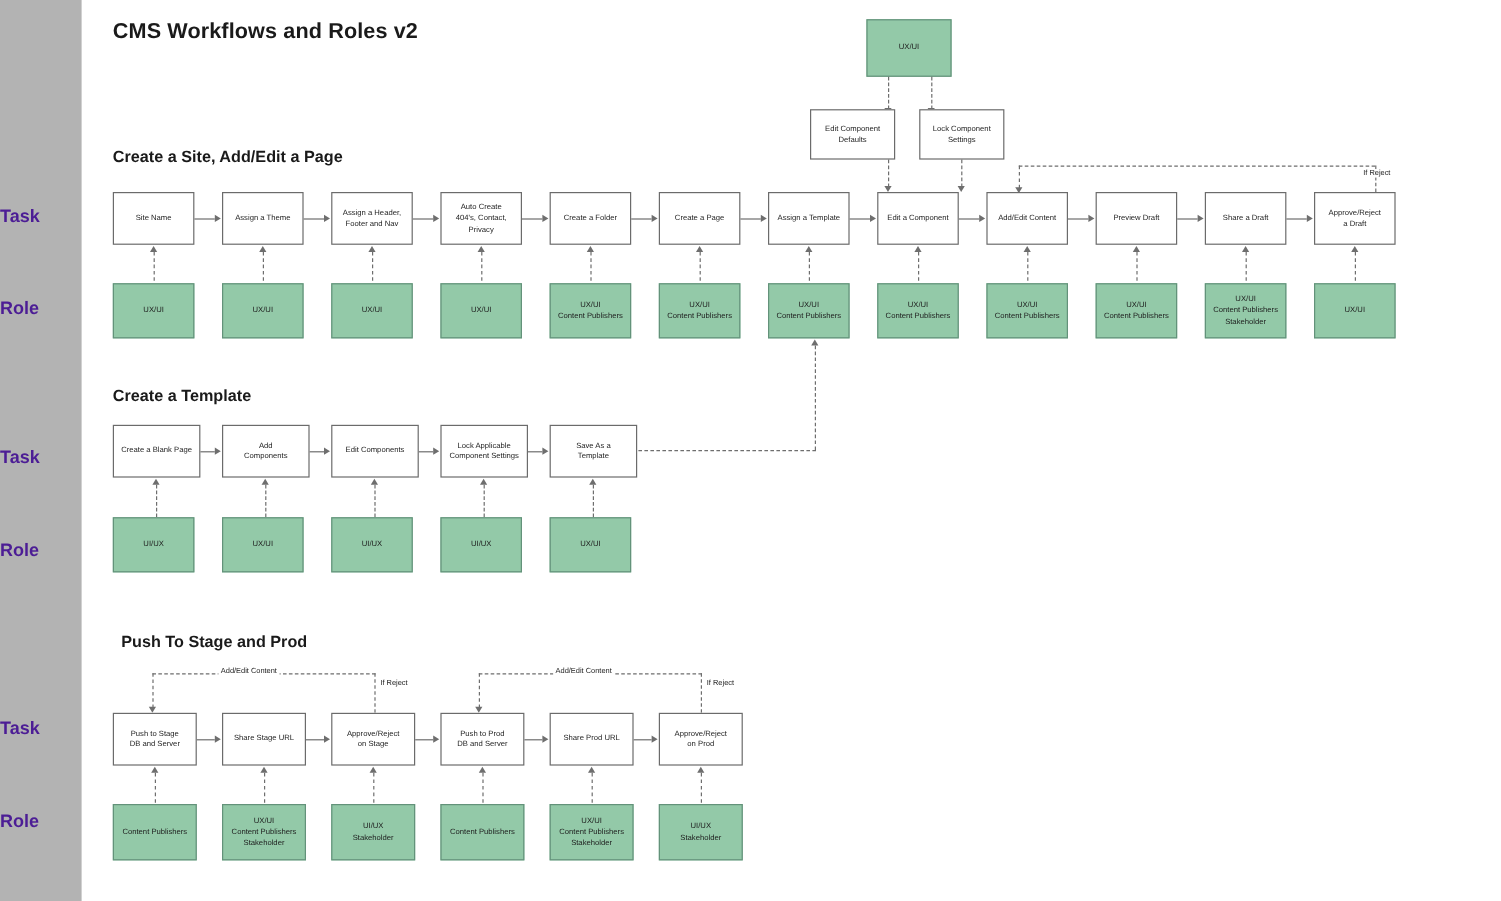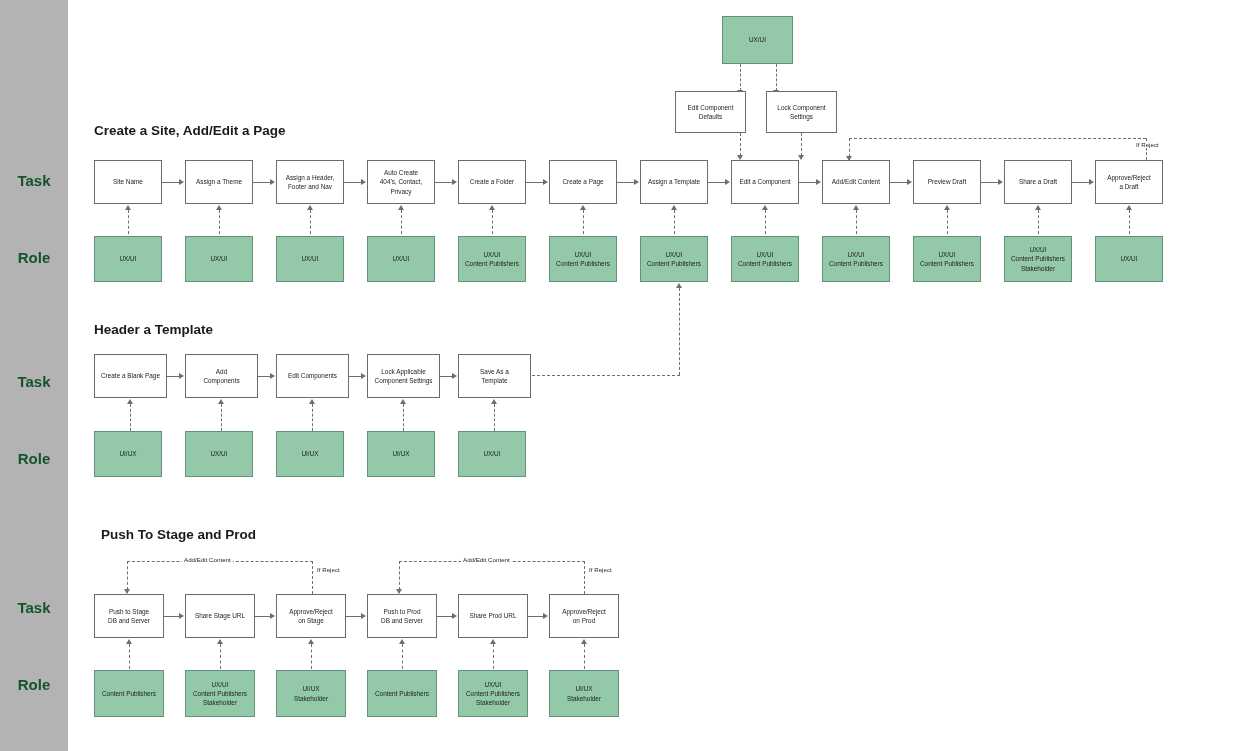--- a/index.html
+++ b/index.html
@@ -11,22 +11,22 @@
     position:relative;
   }
   #canvas{position:absolute;inset:0;}
 
   
   .rail{
     position:absolute;left:0;top:0;width:68px;height:751px;
     background:#b3b3b3;
   }
   .rail-label{
-    position:absolute;left:0;width:68px;text-align:center;
-    font-size:15px;font-weight:bold;color:#14532d;
+    position:absolute;left:0;width:68px;
+    font-size:15px;font-weight:bold;color:#4c1d95;
     font-family:"Liberation Sans", sans-serif;
   }
 
   
   .doc-title{
     position:absolute;left:94px;top:16px;
     font-size:18px;font-weight:bold;color:#1a1a1a;
     letter-spacing:.1px;
   }
   .section-title{
@@ -77,20 +77,21 @@
 <div id="canvas">
 
   <div class="rail"></div>
   <div class="rail-label" style="top:172px">Task</div>
   <div class="rail-label" style="top:249px">Role</div>
   <div class="rail-label" style="top:373px">Task</div>
   <div class="rail-label" style="top:450px">Role</div>
   <div class="rail-label" style="top:599px">Task</div>
   <div class="rail-label" style="top:676px">Role</div>
 
+  <div class="doc-title">CMS Workflows and Roles v2</div>
 
   <div class="node role" style="left:722px;top:16px;width:71px;height:48px;">
     <span>UX/UI</span>
   </div>
 
   <div class="dash-v" style="left:740px;top:64px;height:27px;"></div>
   <div class="ar ar-d" style="left:737px;top:90px;"></div>
   <div class="dash-v" style="left:776px;top:64px;height:27px;"></div>
   <div class="ar ar-d" style="left:773px;top:90px;"></div>
 
@@ -248,21 +249,21 @@
 Stakeholder</span>
     </div>
   <div class="node role" style="left:1095px;top:236px;width:68px;height:46px;">
       <span>UX/UI</span>
     </div>
 
   <div class="dash-h" style="left:532px;top:375px;width:148px;"></div>
   <div class="dash-v" style="left:679px;top:288px;height:87px;"></div>
   <div class="ar ar-u" style="left:676px;top:283px;"></div>
 
-  <div class="section-title" style="left:94px;top:322px;">Header a Template</div>
+  <div class="section-title" style="left:94px;top:322px;">Create a Template</div>
 
   <div class="node task" style="left:94px;top:354px;width:73px;height:44px;">
       <span>Create a Blank Page</span>
     </div>
   <div class="node task" style="left:185px;top:354px;width:73px;height:44px;">
       <span>Add
 Components</span>
     </div>
   <div class="node task" style="left:276px;top:354px;width:73px;height:44px;">
       <span>Edit Components</span>

